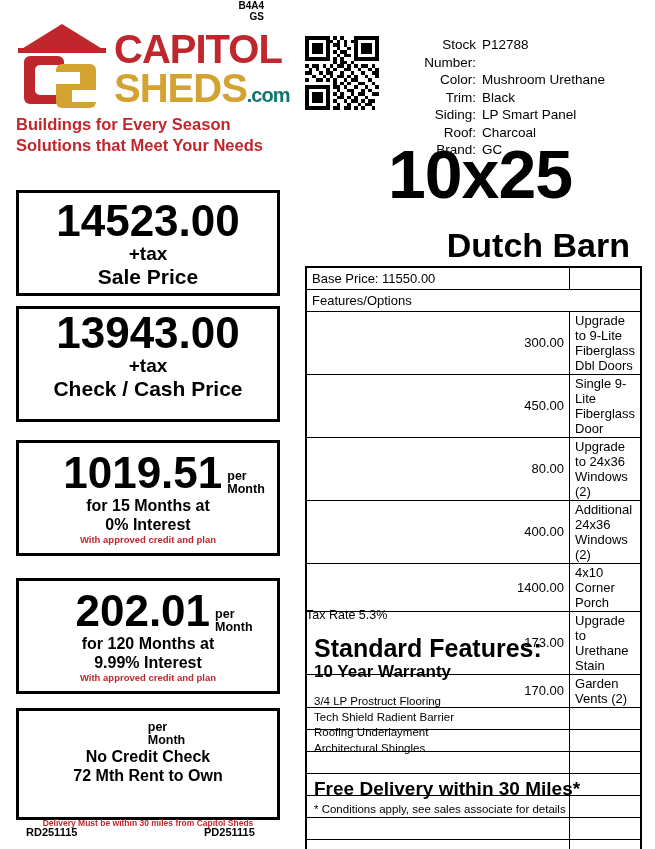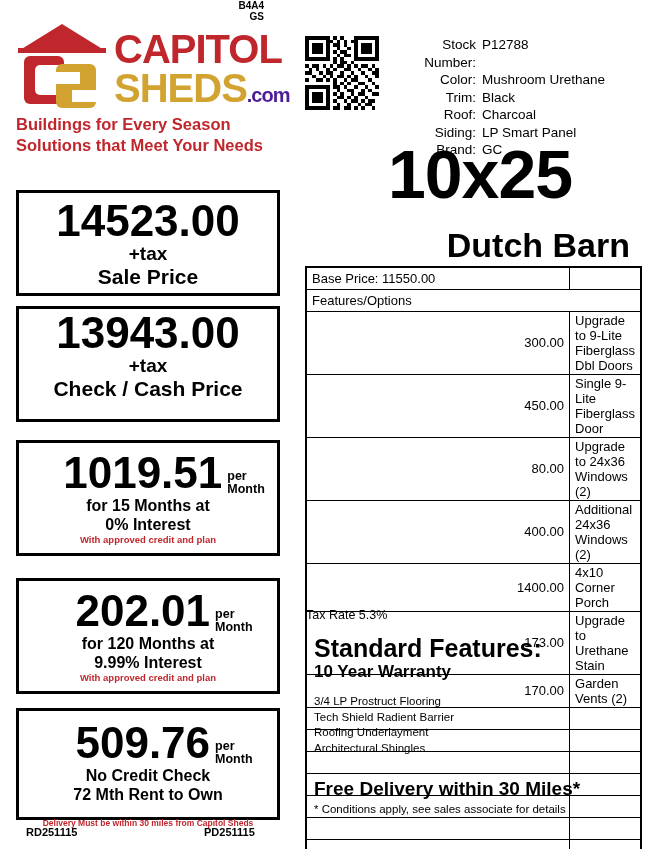--- a/index.html
+++ b/index.html
@@ -45,21 +45,21 @@
     content:""; position:absolute; left:16px; top:26px; width:30px; height:12px;
     background:#fff;
   }
   .logo-words { margin-left:6px; padding-top:6px; }
   .word-capitol {
     font-size:40px; font-weight:bold; color:#c0272d; letter-spacing:-1px; line-height:0.95;
   }
   .word-sheds {
     font-size:40px; font-weight:bold; color:#d2a331; letter-spacing:-1px; line-height:1.0;
   }
-  .word-com { font-size:20px; color:#4c1d95; font-weight:bold; }
+  .word-com { font-size:20px; color:#0f766e; font-weight:bold; }
   .tagline {
     margin-top:4px; color:#c0272d; font-weight:bold; font-size:16.5px; line-height:1.25;
   }
 
   
   #qr { position:absolute; left:305px; top:36px; width:74px; height:74px; }
   #qr svg { display:block; }
 
   
   #specs { position:absolute; left:390px; top:36px; width:252px; font-size:13.5px; }
@@ -279,26 +279,26 @@
   </div>
   <div class="spec-row">
     <div class="spec-label">Color:</div>
     <div class="spec-value">Mushroom Urethane</div>
   </div>
   <div class="spec-row">
     <div class="spec-label">Trim:</div>
     <div class="spec-value">Black</div>
   </div>
   <div class="spec-row">
+    <div class="spec-label">Siding:</div>
+    <div class="spec-value">LP Smart Panel</div>
+  </div>
+  <div class="spec-row">
     <div class="spec-label">Roof:</div>
     <div class="spec-value">Charcoal</div>
-  </div>
-  <div class="spec-row">
-    <div class="spec-label">Siding:</div>
-    <div class="spec-value">LP Smart Panel</div>
   </div>
   <div class="spec-row">
     <div class="spec-label">Brand:</div>
     <div class="spec-value">GC</div>
   </div>
 </div>
 
 <div id="model-size">10x25</div>
 <div id="model-style">Dutch Barn</div>
 
@@ -337,21 +337,20 @@
     </div>
   </div>
   <div class="pterm">for 120 Months at</div>
   <div class="pterm">9.99% Interest</div>
   <div class="pcredit">With approved credit and plan</div>
 </div>
 <div id="code-gs">GS</div>
 
 <div class="pbox" id="box-rent">
   <div class="per-wrap">
-    <div class="pbig">509.76</div>
     <div class="per-txt">
       <div>per</div>
       <div>Month</div>
     </div>
   </div>
   <div class="pterm">No Credit Check</div>
   <div class="pterm">72 Mth Rent to Own</div>
 </div>
 <div id="delivery-note">Delivery Must be within 30 miles from Capitol Sheds</div>
 <div id="code-rd">RD251115</div>

